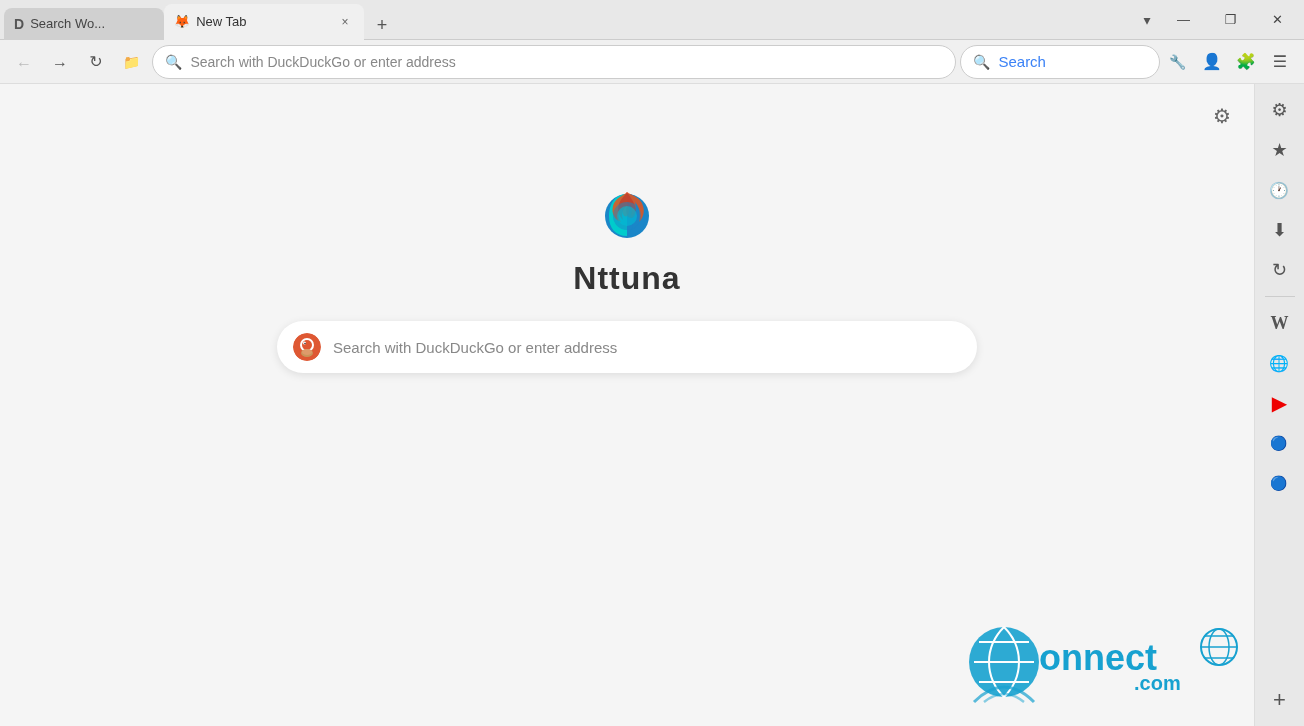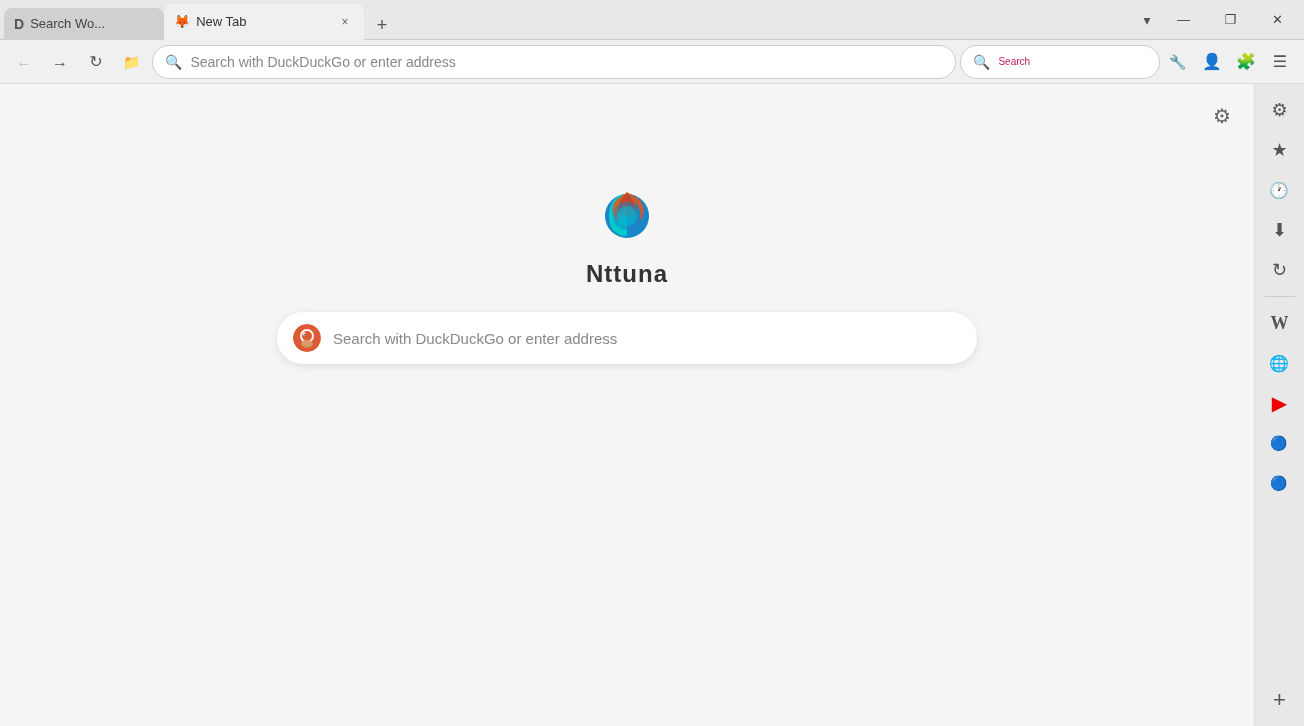--- a/index.html
+++ b/index.html
@@ -192,21 +192,21 @@
     }
 
     
     .firefox-logo {
       width: 64px;
       height: 64px;
       position: relative;
     }
 
     .brand-text {
-      font-size: 24px;
+      font-size: 32px;
       font-weight: bold;
       color: #333;
       letter-spacing: 1px;
     }
 
     .search-box {
       margin-top: 24px;
       width: 700px;
       height: 52px;
       background: white;
@@ -314,21 +314,21 @@
   <div class="toolbar-btn" style="font-size:14px;">📁</div>
 
   <div class="address-bar">
     <span style="color:#888;font-size:14px;">🔍</span>
     <span style="color:#888;font-size:14px;">Search with DuckDuckGo or enter address</span>
   </div>
 
   <div class="toolbar-right">
     <div class="search-bar-right">
       <span style="color:#888;font-size:14px;">🔍</span>
-      <span style="font-size:10px;color:#be185d;">Search</span>
+      <span style="font-size:15px;color:#3b82f6;">Search</span>
     </div>
     <div class="toolbar-btn" style="font-size:14px;">🔧</div>
     <div class="toolbar-btn" style="font-size:16px;">👤</div>
     <div class="toolbar-btn" style="font-size:16px;">🧩</div>
     <div class="toolbar-btn">☰</div>
   </div>
 </div>
 
 <div class="browser-content">
 
@@ -364,20 +364,44 @@
           <circle cx="14" cy="12" r="5" fill="#de5833"></circle>
           <circle cx="11.5" cy="10" r="1.5" fill="white"></circle>
           <circle cx="12" cy="10.5" r="0.8" fill="#333"></circle>
           <ellipse cx="14" cy="20" rx="6" ry="4" fill="#c8955a"></ellipse>
           <ellipse cx="14" cy="19" rx="5" ry="3" fill="#de9a6a"></ellipse>
         </svg>
       </div>
       <span class="search-placeholder">Search with DuckDuckGo or enter address</span>
     </div>
 
+    <div class="connect-logo">
+      <svg viewBox="0 0 280 100" width="280" height="100">
+
+        <circle cx="40" cy="50" r="35" fill="#0099cc" opacity="0.9"></circle>
+        <path d="M40 15 Q55 30 55 50 Q55 70 40 85" stroke="white" stroke-width="2" fill="none"></path>
+        <path d="M40 15 Q25 30 25 50 Q25 70 40 85" stroke="white" stroke-width="2" fill="none"></path>
+        <line x1="10" y1="50" x2="70" y2="50" stroke="white" stroke-width="2"></line>
+        <line x1="15" y1="30" x2="65" y2="30" stroke="white" stroke-width="2"></line>
+        <line x1="15" y1="70" x2="65" y2="70" stroke="white" stroke-width="2"></line>
+
+        <path d="M10 90 Q25 75 40 75 Q55 75 70 90" stroke="#0099cc" stroke-width="3" fill="none" opacity="0.7"></path>
+        <path d="M20 90 Q30 82 40 82 Q50 82 60 90" stroke="#0099cc" stroke-width="2.5" fill="none" opacity="0.5"></path>
+
+        <text x="75" y="58" font-family="Arial" font-size="36" font-weight="bold" fill="#0099cc">onnect</text>
+
+        <text x="170" y="78" font-family="Arial" font-size="20" font-weight="bold" fill="#0099cc">.com</text>
+
+        <circle cx="255" cy="35" r="18" fill="none" stroke="#0099cc" stroke-width="2"></circle>
+        <ellipse cx="255" cy="35" rx="10" ry="18" fill="none" stroke="#0099cc" stroke-width="1.5"></ellipse>
+        <line x1="237" y1="35" x2="273" y2="35" stroke="#0099cc" stroke-width="1.5"></line>
+        <line x1="240" y1="24" x2="270" y2="24" stroke="#0099cc" stroke-width="1.5"></line>
+        <line x1="240" y1="46" x2="270" y2="46" stroke="#0099cc" stroke-width="1.5"></line>
+      </svg>
+    </div>
   </div>
 
   <div class="right-sidebar">
     <div class="sidebar-btn">⚙</div>
     <div class="sidebar-btn">★</div>
     <div class="sidebar-btn" style="font-size:16px;">🕐</div>
     <div class="sidebar-btn">⬇</div>
     <div class="sidebar-btn">↻</div>
     <div class="sidebar-divider"></div>
     <div class="sidebar-btn" style="font-weight:bold;font-family:serif;">W</div>

